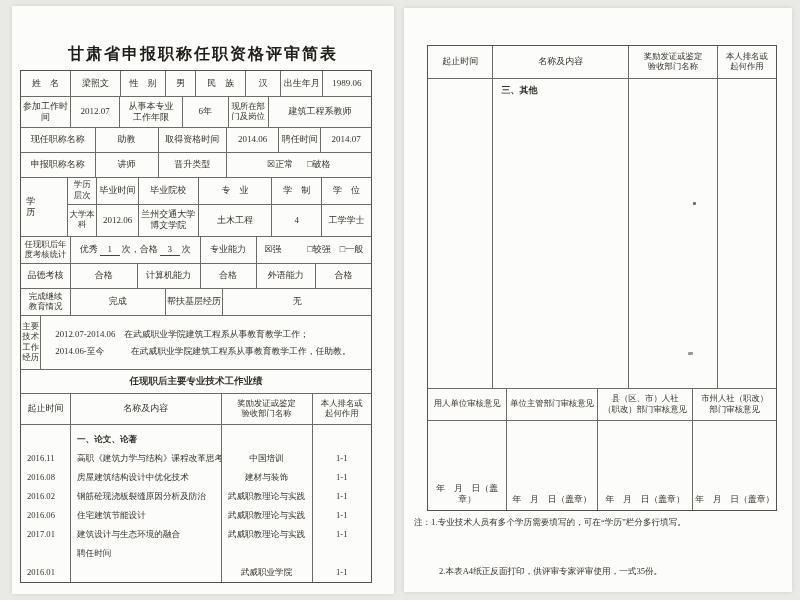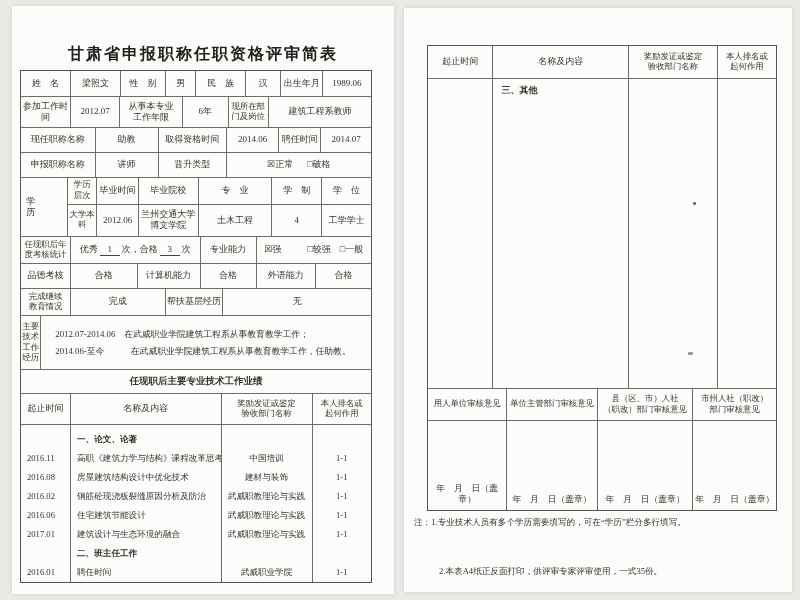--- a/index.html
+++ b/index.html
@@ -185,21 +185,20 @@
           <div class="ln lnl"></div>
           <div class="ln lnl">2016.01</div>
         </div>
         <div class="c pcol" style="width:43%">
           <div class="ln lnl b">一、论文、论著</div>
           <div class="ln lnl">高职《建筑力学与结构》课程改革思考</div>
           <div class="ln lnl">房屋建筑结构设计中优化技术</div>
           <div class="ln lnl">钢筋砼现浇板裂缝原因分析及防治</div>
           <div class="ln lnl">住宅建筑节能设计</div>
           <div class="ln lnl">建筑设计与生态环境的融合</div>
-          <div class="ln lnl b">二、班主任工作</div>
           <div class="ln lnl">聘任时间</div>
         </div>
         <div class="c pcol" style="width:26%">
           <div class="ln"></div>
           <div class="ln">中国培训</div>
           <div class="ln">建材与装饰</div>
           <div class="ln">武威职教理论与实践</div>
           <div class="ln">武威职教理论与实践</div>
           <div class="ln">武威职教理论与实践</div>
           <div class="ln"></div>

